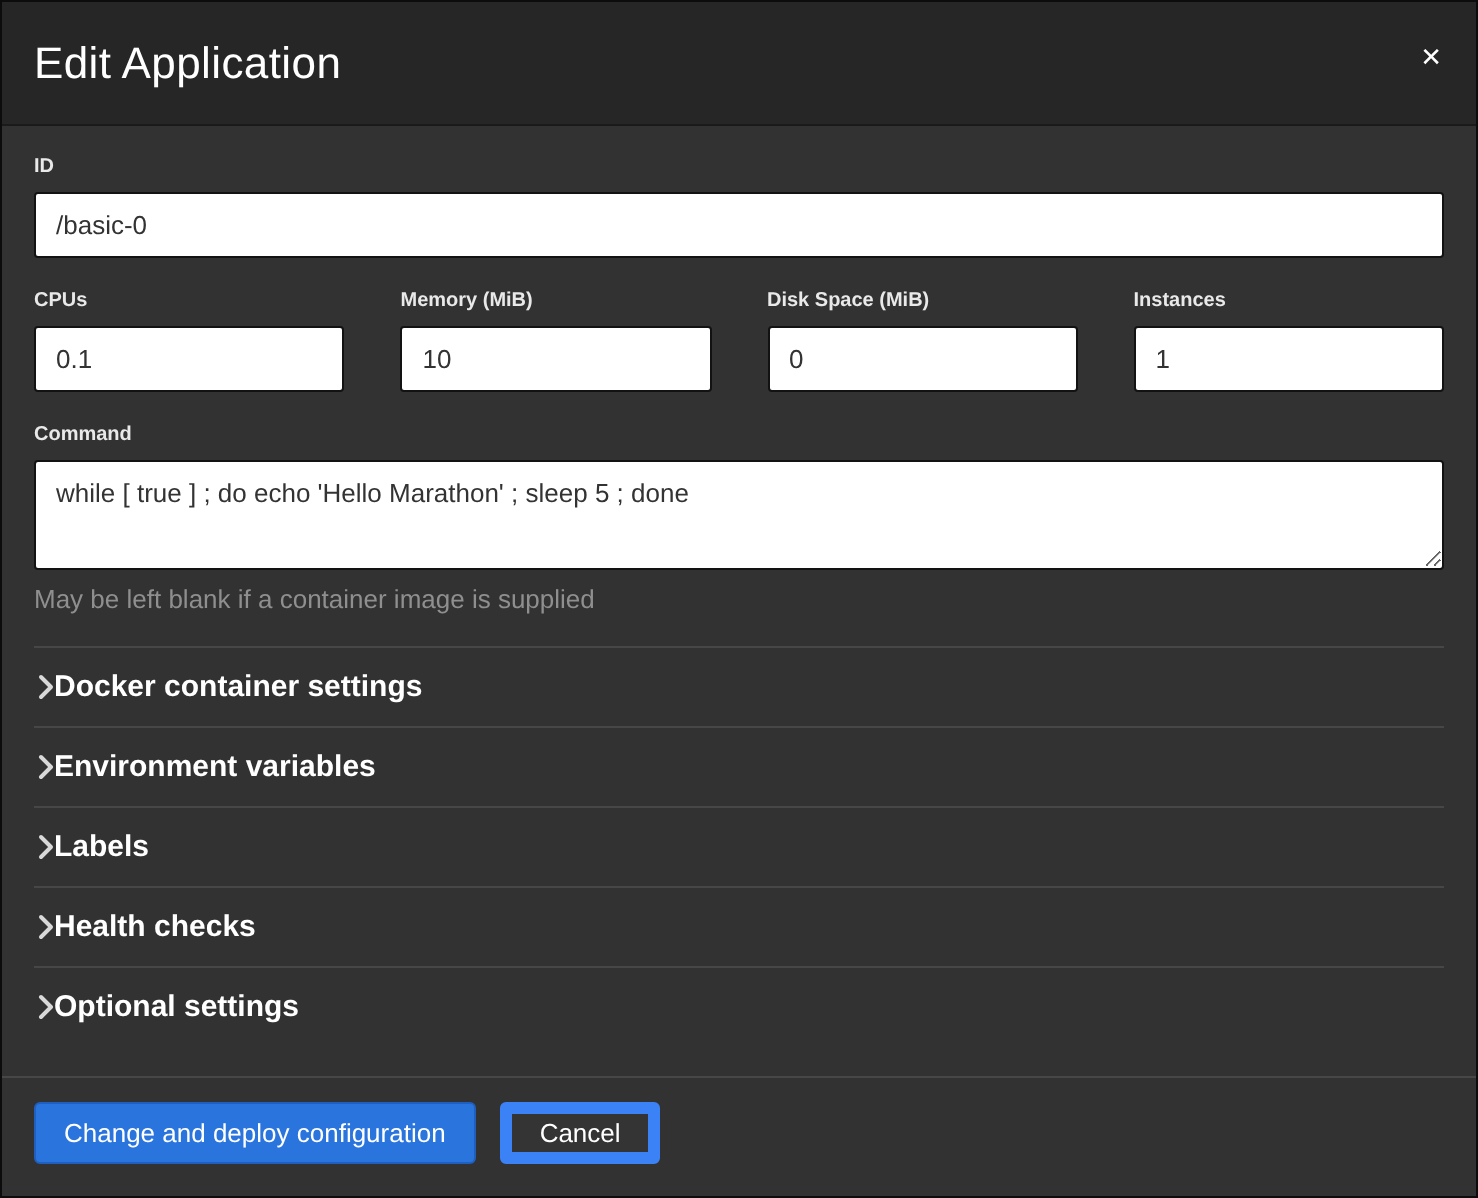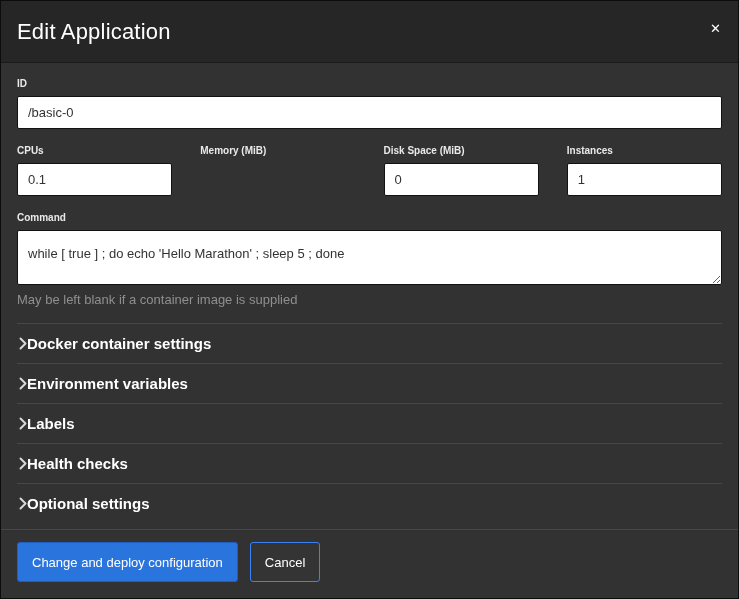--- a/index.html
+++ b/index.html
@@ -62,21 +62,21 @@
     border: 1px solid #121212;
     border-radius: 2px;
     padding: 3px 10px;
     font-family: inherit;
     font-size: 13px;
     color: #333333;
     outline: none;
   }
   textarea.text-input {
     height: 55px;
-    padding: 14px 10px;
+    padding: 7px 10px;
     resize: vertical;
     line-height: 1.45;
     display: block;
   }
   .grid-4 {
     display: grid;
     grid-template-columns: repeat(4, 1fr);
     gap: 28px;
     margin-bottom: 16px;
   }
@@ -109,36 +109,36 @@
     flex: 0 0 auto;
     border-top: 1px solid #474747;
     padding: 12px 16px 16px 16px;
     display: flex;
     align-items: center;
     gap: 12px;
   }
   .btn {
     font-family: inherit;
     font-size: 13px;
-    height: 40px;
+    height: 31px;
     padding: 0 14px;
     border-radius: 3px;
     cursor: pointer;
     display: inline-flex;
     align-items: center;
     justify-content: center;
   }
   .btn-primary {
     background: #2a74dd;
     border: 1px solid #1f5fc0;
     color: #ffffff;
   }
   .btn-secondary {
     background: #343434;
-    border: 1px solid #3b82f6;
+    border: 6px solid #3b82f6;
     color: #ffffff;
   }
 </style>
 </head>
 <body>
 
 <div class="modal">
 
   <div class="modal-header">
     <h1 class="modal-title">Edit Application</h1>
@@ -152,20 +152,21 @@
       <input class="text-input" type="text" value="/basic-0" style="">
     </div>
 
     <div class="grid-4">
       <div>
         <label class="form-label">CPUs</label>
         <input class="text-input" type="text" value="0.1" style="">
       </div>
       <div>
         <label class="form-label">Memory (MiB)</label>
+        <input class="text-input" type="text" value="10" style="">
       </div>
       <div>
         <label class="form-label">Disk Space (MiB)</label>
         <input class="text-input" type="text" value="0" style="">
       </div>
       <div>
         <label class="form-label">Instances</label>
         <input class="text-input" type="text" value="1" style="">
       </div>
     </div>

